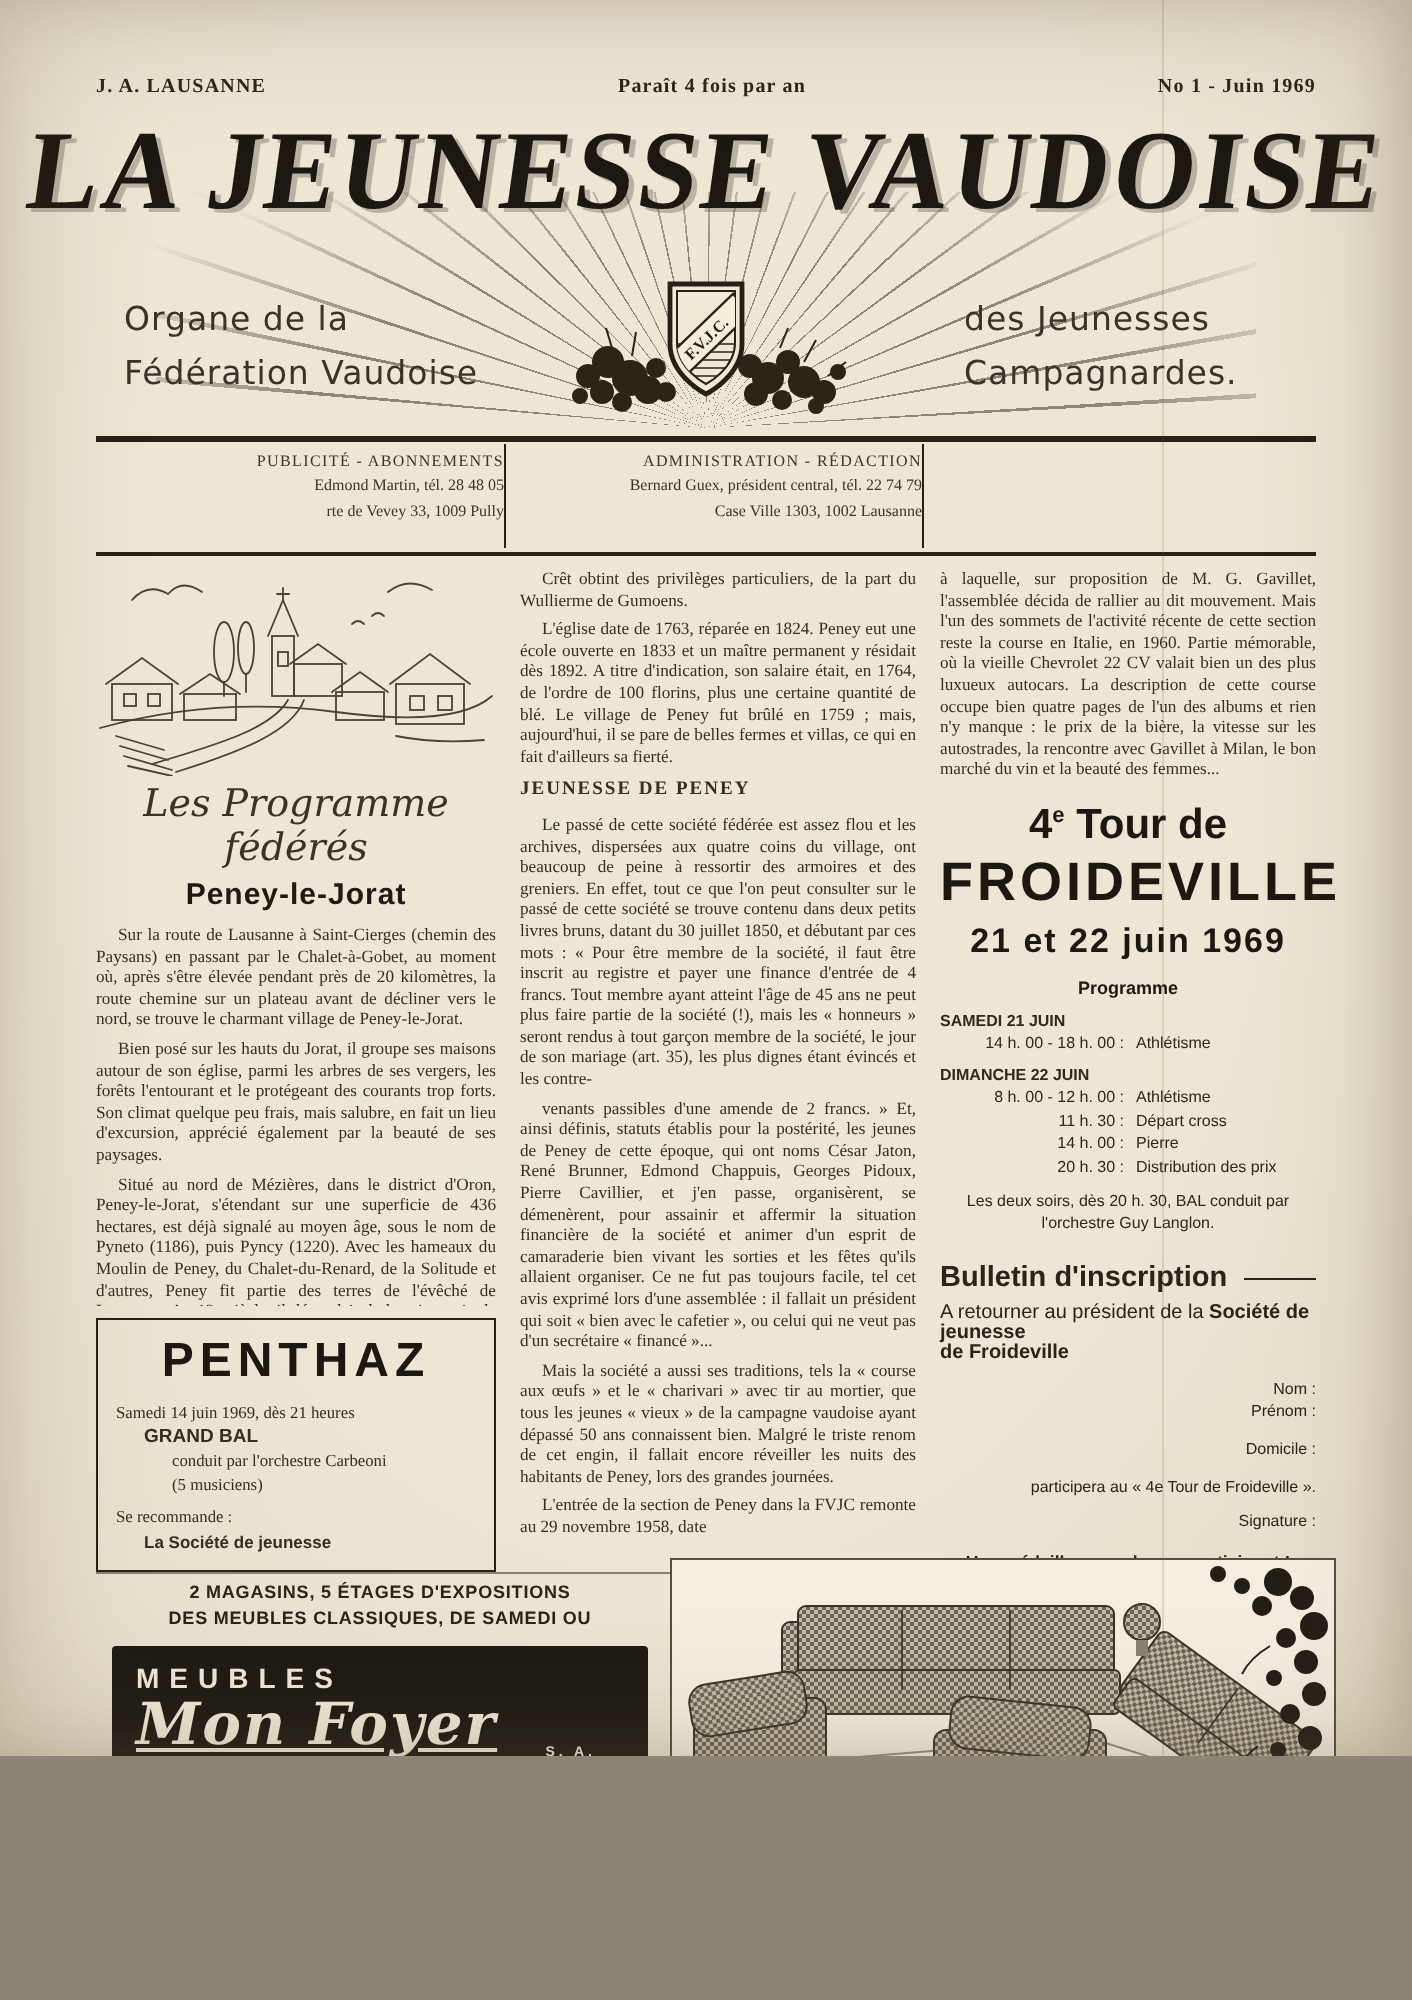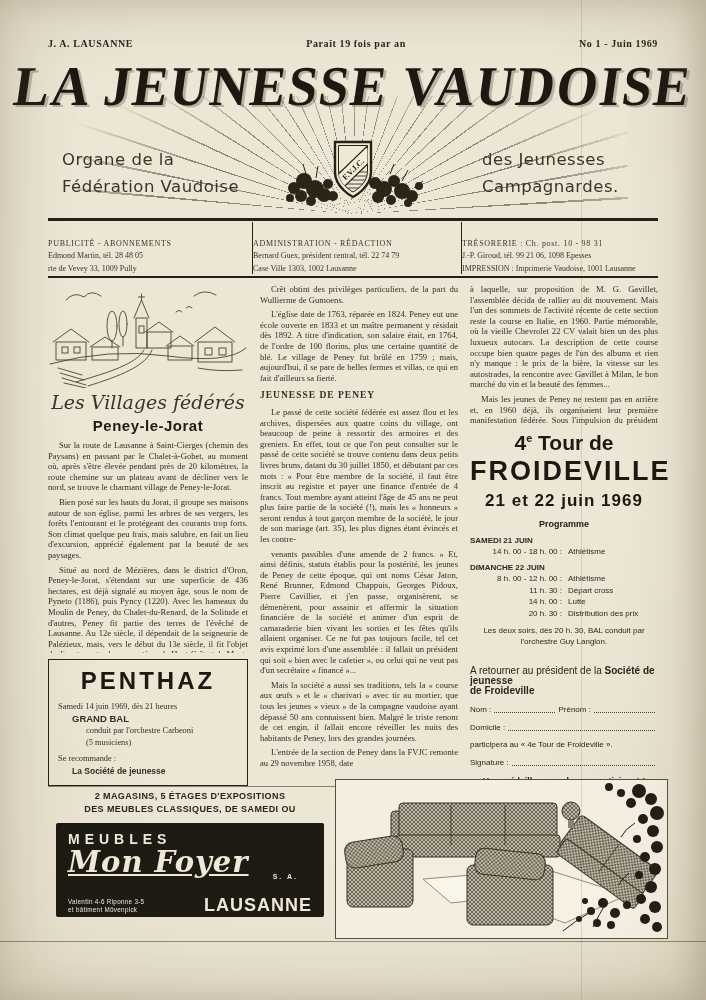--- a/index.html
+++ b/index.html
@@ -1,16 +1,16 @@
 <!DOCTYPE html>
 <html><head>
 <meta charset="utf-8">
 <style>
   html,body{margin:0;padding:0;background:#8d8574;}
-  .page{position:relative;width:706px;height:1000px;margin:0 auto;overflow:hidden;
+  .page{position:relative;width:706px;height:878px;margin:0 auto;overflow:hidden;
     background:radial-gradient(ellipse at 48% 38%, #ece6d5 55%, #e6dfcc 82%, #ddd5bf 100%);
     font-family:"Liberation Serif", serif;color:#2e281e;}
   .page::after{content:"";position:absolute;inset:0;pointer-events:none;
     box-shadow:inset 0 0 70px rgba(110,95,70,.28), inset -10px 0 25px rgba(110,95,70,.18);}
   .abs{position:absolute;}
   
   .hdr{top:38px;left:48px;width:610px;display:flex;justify-content:space-between;
     font-size:10px;font-weight:bold;letter-spacing:.6px;color:#2b251b;}
   
   .rays{top:96px;left:78px;width:550px;height:118px;
@@ -22,21 +22,21 @@
     letter-spacing:2px;color:#1d1811;transform:skewX(-8deg) scaleY(1.06);
     text-shadow:3px 2px 0 rgba(29,24,17,.25);white-space:nowrap;}
   .subL{top:146px;left:62px;font-family:"DejaVu Sans",sans-serif;font-size:16.5px;
     color:#3a332a;line-height:1.65;letter-spacing:.5px;}
   .subR{top:146px;left:482px;font-family:"DejaVu Sans",sans-serif;font-size:16.5px;
     color:#3a332a;line-height:1.65;letter-spacing:.5px;}
   .emblem{top:126px;left:278px;}
   .rule{background:#262017;}
   
   .infobar{top:222px;left:48px;width:610px;height:52px;display:flex;align-items:stretch;}
-  .infocol{padding-top:16px;text-align:left;font-size:8px;line-height:1.55;color:#3b342a;}
+  .infocol{padding-top:3px;text-align:right;font-size:8px;line-height:1.55;color:#3b342a;}
   .infocol .t{letter-spacing:.7px;}
   .ic1{width:204px;} .ic2{width:208px;border-left:1px solid #262017;border-right:1px solid #262017;}
   .ic3{width:196px;}
   
   .cols{top:284px;left:48px;width:610px;height:502px;display:flex;gap:12px;}
   .colL{width:200px;display:flex;flex-direction:column;}
   .colM{width:198px;height:502px;overflow:hidden;}
   .colR{width:188px;display:flex;flex-direction:column;}
   .bodytxt{font-size:8.6px;line-height:10.6px;text-align:justify;color:#352e23;}
   .bodytxt p{margin:0 0 4px 0;text-indent:11px;}
@@ -66,21 +66,21 @@
   .sched .dh{font-weight:bold;margin-top:4px;}
   .prow{display:flex;}
   .ptime{width:92px;text-align:right;margin-right:6px;white-space:nowrap;}
   .note{margin-top:6px;font-size:8px;line-height:11px;text-align:center;}
   
   .bull{margin-top:14px;font-family:"Liberation Sans",sans-serif;color:#2a241a;}
   .bull .bt{display:flex;align-items:center;}
   .bull .bt .txt{font-weight:bold;font-size:14.5px;white-space:nowrap;}
   .bull .bt .dash{flex:1;height:1px;background:#2a241a;margin-left:8px;}
   .bull .intro{font-size:10px;text-align:left;margin:5px 0 7px 0;line-height:10px;}
-  .frow{display:flex;align-items:flex-end;font-size:8px;margin-top:8px;}
+  .frow{display:flex;align-items:flex-end;font-size:8px;margin-top:8px;flex-direction:column;}
   .frow .lab{white-space:nowrap;}
   .dots{flex:1;border-bottom:1px dotted #4a4234;margin:0 3px 1px 3px;height:8px;}
   .bfoot{font-weight:bold;font-size:8.8px;text-align:center;margin-top:9px;}
   
   .adL{top:790px;left:48px;width:284px;text-align:center;font-family:"Liberation Sans",sans-serif;
     font-weight:bold;color:#2a241a;}
   .adL .a{font-size:9px;line-height:13px;letter-spacing:.4px;}
   .logo{margin:7px auto 0 auto;width:268px;height:94px;background:#1e1a14;border-radius:2px;
     color:#efe8d6;text-align:left;padding:8px 12px 7px 12px;box-sizing:border-box;}
   .logo .m{font-size:14px;letter-spacing:5px;}
@@ -96,21 +96,21 @@
   .hr-mid{top:786px;left:48px;width:407px;height:1px;background:rgba(58,50,38,.55);}
   .hr-bot{top:941px;left:0;width:706px;height:1px;background:rgba(58,50,38,.5);}
 </style>
 </head>
 <body>
 
 <div class="page">
 
   <div class="abs hdr">
     <span>J. A. LAUSANNE</span>
-    <span>Paraît 19 fois par an</span>
+    <span>Paraît 4 fois par an</span>
     <span>No 1  -  Juin 1969</span>
   </div>
 
   <div class="abs rays"></div>
   <div class="abs title">LA JEUNESSE VAUDOISE</div>
 
   <div class="abs subL">
     <div>Organe de la</div>
     <div>Fédération Vaudoise</div>
   </div>
@@ -176,25 +176,20 @@
     <div class="infocol ic1">
       <div class="t">PUBLICITÉ - ABONNEMENTS</div>
       <div>Edmond Martin, tél. 28 48 05</div>
       <div>rte de Vevey 33, 1009 Pully</div>
     </div>
     <div class="infocol ic2">
       <div class="t">ADMINISTRATION - RÉDACTION</div>
       <div>Bernard Guex, président central, tél. 22 74 79</div>
       <div>Case Ville 1303, 1002 Lausanne</div>
     </div>
-    <div class="infocol ic3">
-      <div class="t">TRÉSORERIE : Ch. post. 10 - 98 31</div>
-      <div>J.-P. Giroud, tél. 99 21 06, 1098 Epesses</div>
-      <div>IMPRESSION : Imprimerie Vaudoise, 1001 Lausanne</div>
-    </div>
   </div>
 
   <div class="abs rule" style="top:276px;left:48px;width:610px;height:2px;"></div>
 
   <div class="abs cols">
 
     <div class="colL">
       <svg width="200" height="104" viewBox="0 0 200 104">
         <g fill="none" stroke="#4a4234" stroke-width="0.9" stroke-linecap="round">
           <path d="M18,16 q8,-9 18,-3 q7,-8 17,-1"></path>
@@ -223,21 +218,21 @@
             <rect x="171" y="64" width="7" height="7"></rect>
           <rect x="120" y="62" width="24" height="14"></rect>
           <path d="M118,62 L132,52 L146,62"></path>
           <path d="M96,66 C88,80 62,88 28,98"></path>
           <path d="M104,66 C98,82 72,92 40,102"></path>
           <path d="M10,84 l24,7 M12,89 l24,7 M14,94 l24,7 M16,99 l22,5"></path>
           <path d="M128,28 q3,-3 6,0 M138,24 q3,-3 6,0"></path>
           <path d="M150,84 q20,4 44,2"></path>
         </g>
       </svg>
-      <div class="rubric">Les Villages fédérés</div>
+      <div class="rubric">Les Programme fédérés</div>
       <div class="art-title">Peney-le-Jorat</div>
       <div class="bodytxt lp">
         <p>Sur la route de Lausanne à Saint-Cierges (chemin des Paysans) en passant par le Chalet-à-Gobet, au moment où, après s'être élevée pendant près de 20 kilomètres, la route chemine sur un plateau avant de décliner vers le nord, se trouve le charmant village de Peney-le-Jorat.</p>
         <p>Bien posé sur les hauts du Jorat, il groupe ses maisons autour de son église, parmi les arbres de ses vergers, les forêts l'entourant et le protégeant des courants trop forts. Son climat quelque peu frais, mais salubre, en fait un lieu d'excursion, apprécié également par la beauté de ses paysages.</p>
         <p>Situé au nord de Mézières, dans le district d'Oron, Peney-le-Jorat, s'étendant sur une superficie de 436 hectares, est déjà signalé au moyen âge, sous le nom de Pyneto (1186), puis Pyncy (1220). Avec les hameaux du Moulin de Peney, du Chalet-du-Renard, de la Solitude et d'autres, Peney fit partie des terres de l'évêché de Lausanne. Au 12e siècle, il dépendait de la seigneurie de Palézieux, mais, vers le début du 13e siècle, il fit l'objet de disputes entre les monastères de Haut-Crêt et de Mont-Joux, pour sa possession ; finalement, le couvent de Haut-</p>
       </div>
       <div class="penthaz">
         <div class="pt">PENTHAZ</div>
         <div class="l">Samedi 14 juin 1969, dès 21 heures</div>
         <div class="l b ind1">GRAND BAL</div>
@@ -279,31 +274,35 @@
           <div class="prow">
             <span class="ptime">8 h. 00 - 12 h. 00 :</span>
             <span>Athlétisme</span>
           </div>
           <div class="prow">
             <span class="ptime">11 h. 30 :</span>
             <span>Départ cross</span>
           </div>
           <div class="prow">
             <span class="ptime">14 h. 00 :</span>
-            <span>Lutte</span>
+            <span>Pierre</span>
           </div>
           <div class="prow">
             <span class="ptime">20 h. 30 :</span>
             <span>Distribution des prix</span>
           </div>
           <div class="note">Les deux soirs, dès 20 h. 30, BAL conduit par l'orchestre Guy Langlon.</div>
         </div>
       </div>
 
       <div class="bull">
+        <div class="bt">
+          <span class="txt">Bulletin d'inscription</span>
+          <span class="dash"></span>
+        </div>
         <div class="intro">
           <span>A retourner au président de la </span><b>Société de jeunesse</b><br>
           <b>de Froideville</b>
         </div>
         <div class="frow">
           <span class="lab">Nom :</span>
           <span class="dots"></span>
           <span class="lab">Prénom :</span>
           <span class="dots"></span>
         </div>

